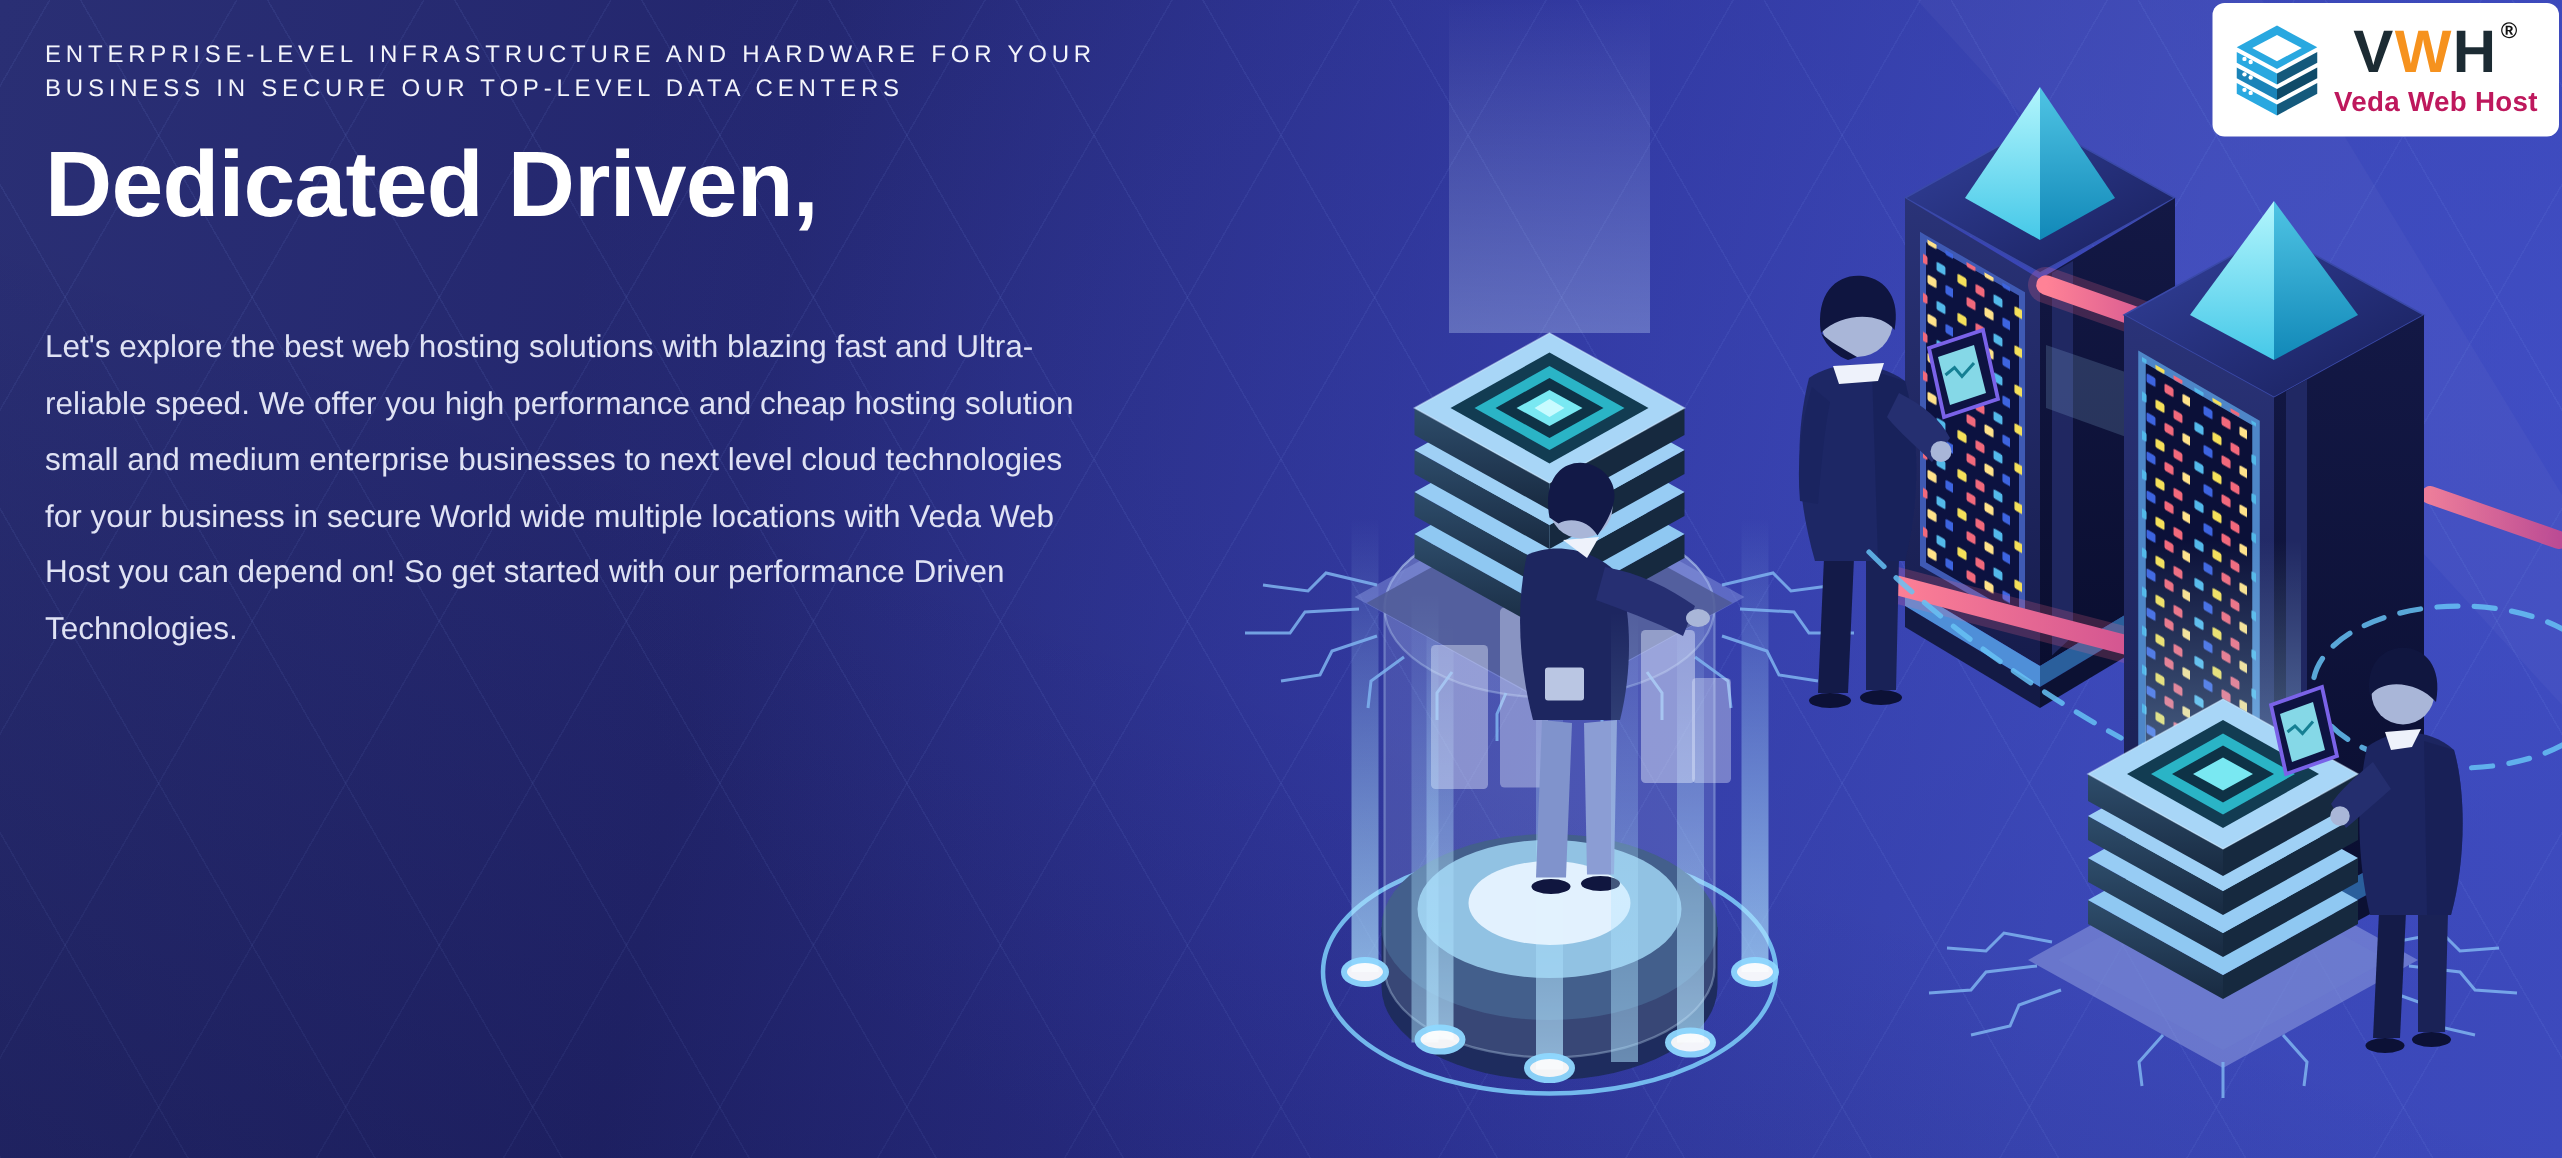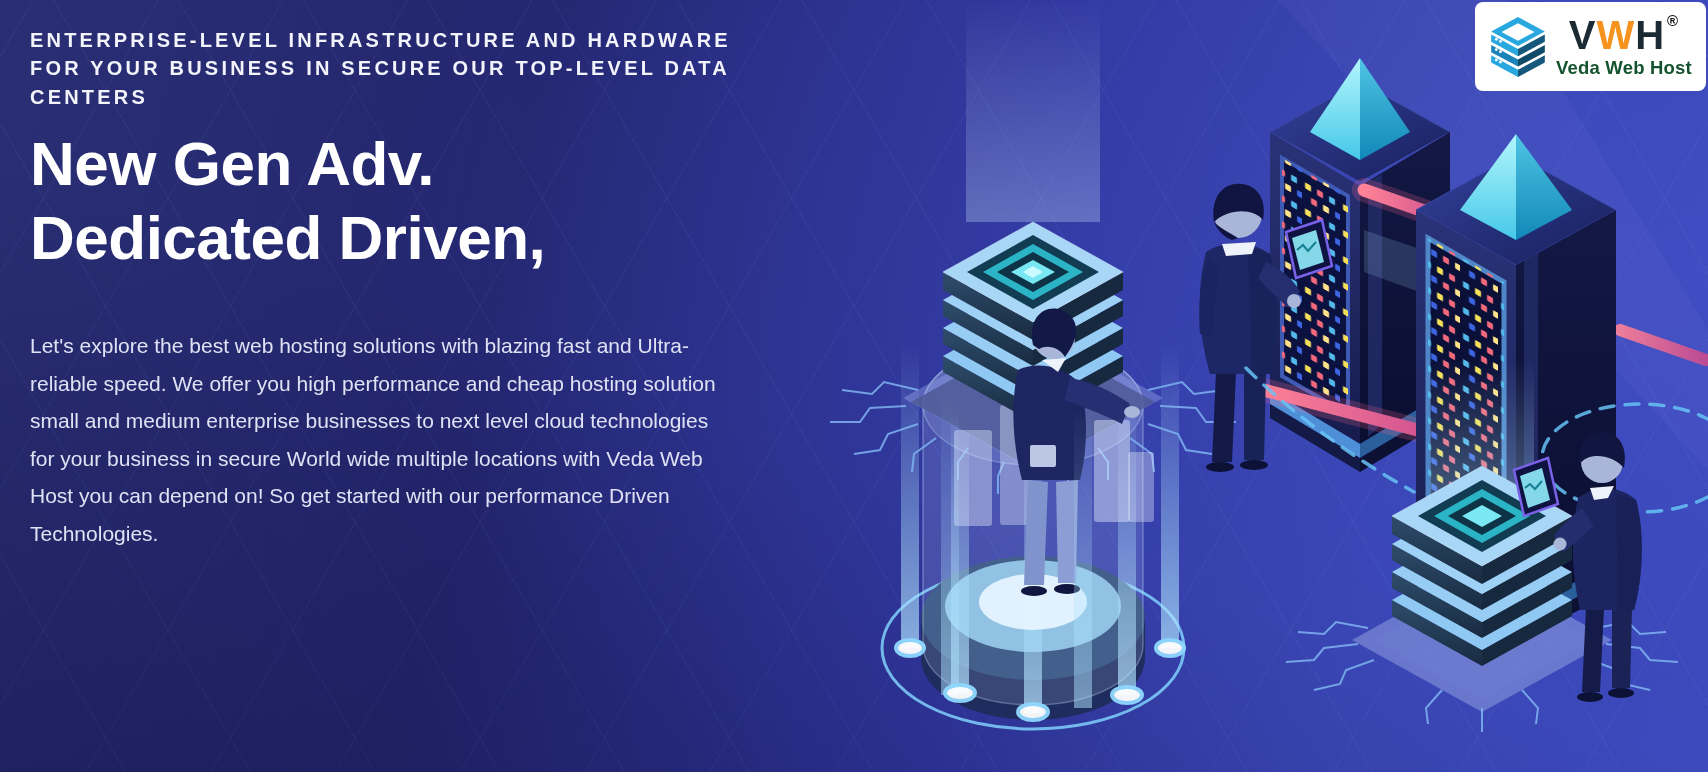--- a/index.html
+++ b/index.html
@@ -16,21 +16,21 @@
     background-image:
       repeating-linear-gradient(60deg,  rgba(140,170,255,.08) 0 1px, transparent 1px 108px),
       repeating-linear-gradient(-60deg, rgba(140,170,255,.07) 0 1px, transparent 1px 108px);
   }
   .shade-bl {
     position:absolute; inset:0; pointer-events:none;
     background:linear-gradient(200deg, rgba(0,0,0,0) 55%, rgba(8,8,48,.28) 100%);
   }
   .hero-copy { position:absolute; left:30px; top:26px; width:740px; z-index:5; }
   .eyebrow {
-    color:#f3f4fb; font-size:20px; font-weight:700; letter-spacing:3.2px;
+    color:#f3f4fb; font-size:16px; font-weight:400; letter-spacing:3.2px;
     line-height:1.42; max-width:720px;
   }
   h1.headline {
     margin-top:16px; color:#ffffff; font-size:62px; font-weight:700;
     letter-spacing:-0.5px; line-height:74px;
   }
   h1.headline span { display:block; }
   .lead {
     margin-top:52px; color:#dfe2f4; font-size:21px; line-height:37.5px;
     max-width:706px; font-weight:400;
@@ -38,21 +38,21 @@
   .logo-card {
     position:absolute; top:2px; right:2px; width:231px; height:89px; z-index:6;
     background:#ffffff; border-radius:8px; display:flex; align-items:center;
     padding:6px 10px 6px 12px; gap:7px;
   }
   .logo-icon { flex:0 0 auto; width:62px; height:64px; }
   .logo-right { display:flex; flex-direction:column; align-items:center; line-height:1; }
   .logo-letters { display:flex; align-items:flex-start; font-weight:700; font-size:40px; letter-spacing:1px; }
   .lv, .lh { color:#1c2b33; } .lw { color:#f6921e; }
   .logo-reg { font-size:15px; color:#111; font-weight:700; margin-left:2px; margin-top:-2px; }
-  .logo-word { margin-top:4px; color:#14532d; font-weight:700; font-size:18.5px; letter-spacing:.2px; }
+  .logo-word { margin-top:4px; color:#be185d; font-weight:700; font-size:18.5px; letter-spacing:.2px; }
   .illustration { position:absolute; top:0; right:0; width:900px; height:772px; z-index:1; }
 </style>
 </head>
 <body>
 
 <div class="iso-grid"></div>
 <div class="shade-bl"></div>
 
 <svg class="illustration" viewBox="0 0 900 772" aria-hidden="true">
   <defs>
@@ -369,17 +369,16 @@
         <span class="lh">H</span>
         <span class="logo-reg">®</span>
     </div>
     <div class="logo-word">Veda Web Host</div>
   </div>
 </div>
 
 <div class="hero-copy">
   <p class="eyebrow">ENTERPRISE-LEVEL INFRASTRUCTURE AND HARDWARE FOR YOUR BUSINESS IN SECURE OUR TOP-LEVEL DATA CENTERS</p>
   <h1 class="headline">
-    <span>New Gen Adv.</span>
     <span>Dedicated Driven,</span>
   </h1>
   <p class="lead">Let's explore the best web hosting solutions with blazing fast and Ultra-reliable speed. We offer you high performance and cheap hosting solution small and medium enterprise businesses to next level cloud technologies for your business in secure World wide multiple locations with Veda Web Host you can depend on! So get started with our performance Driven Technologies.</p>
 </div>
 
 </body></html>

